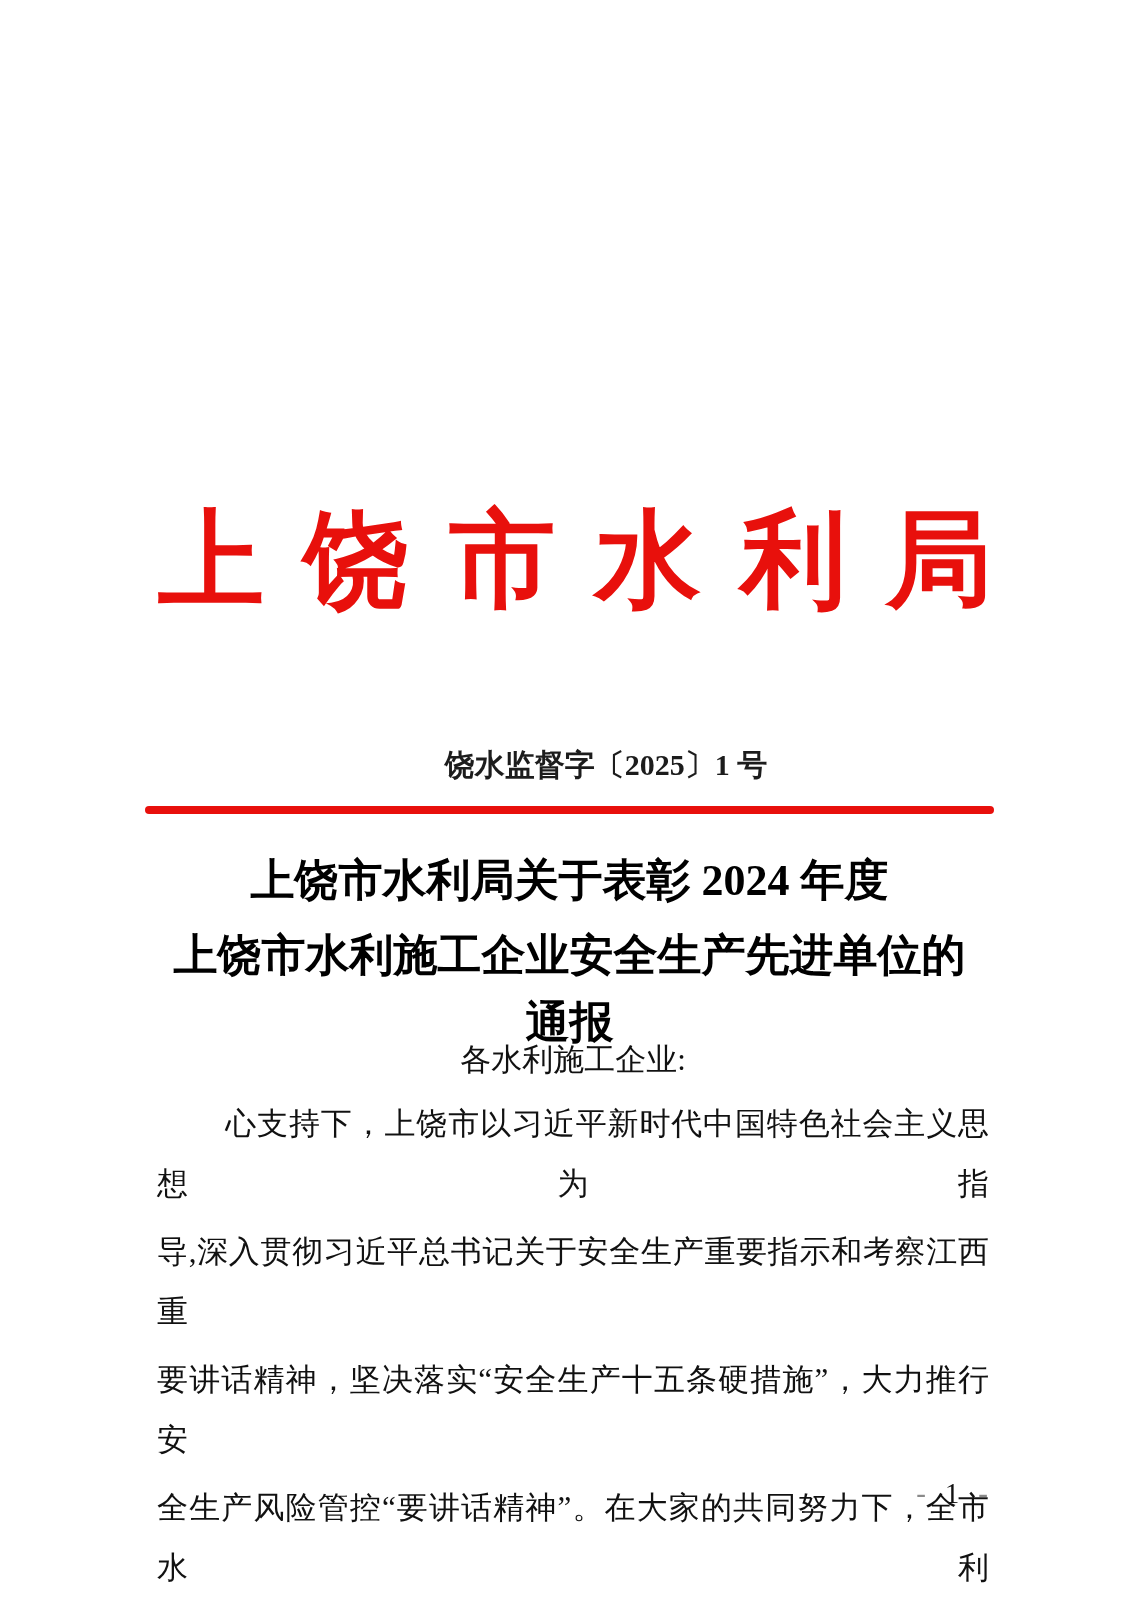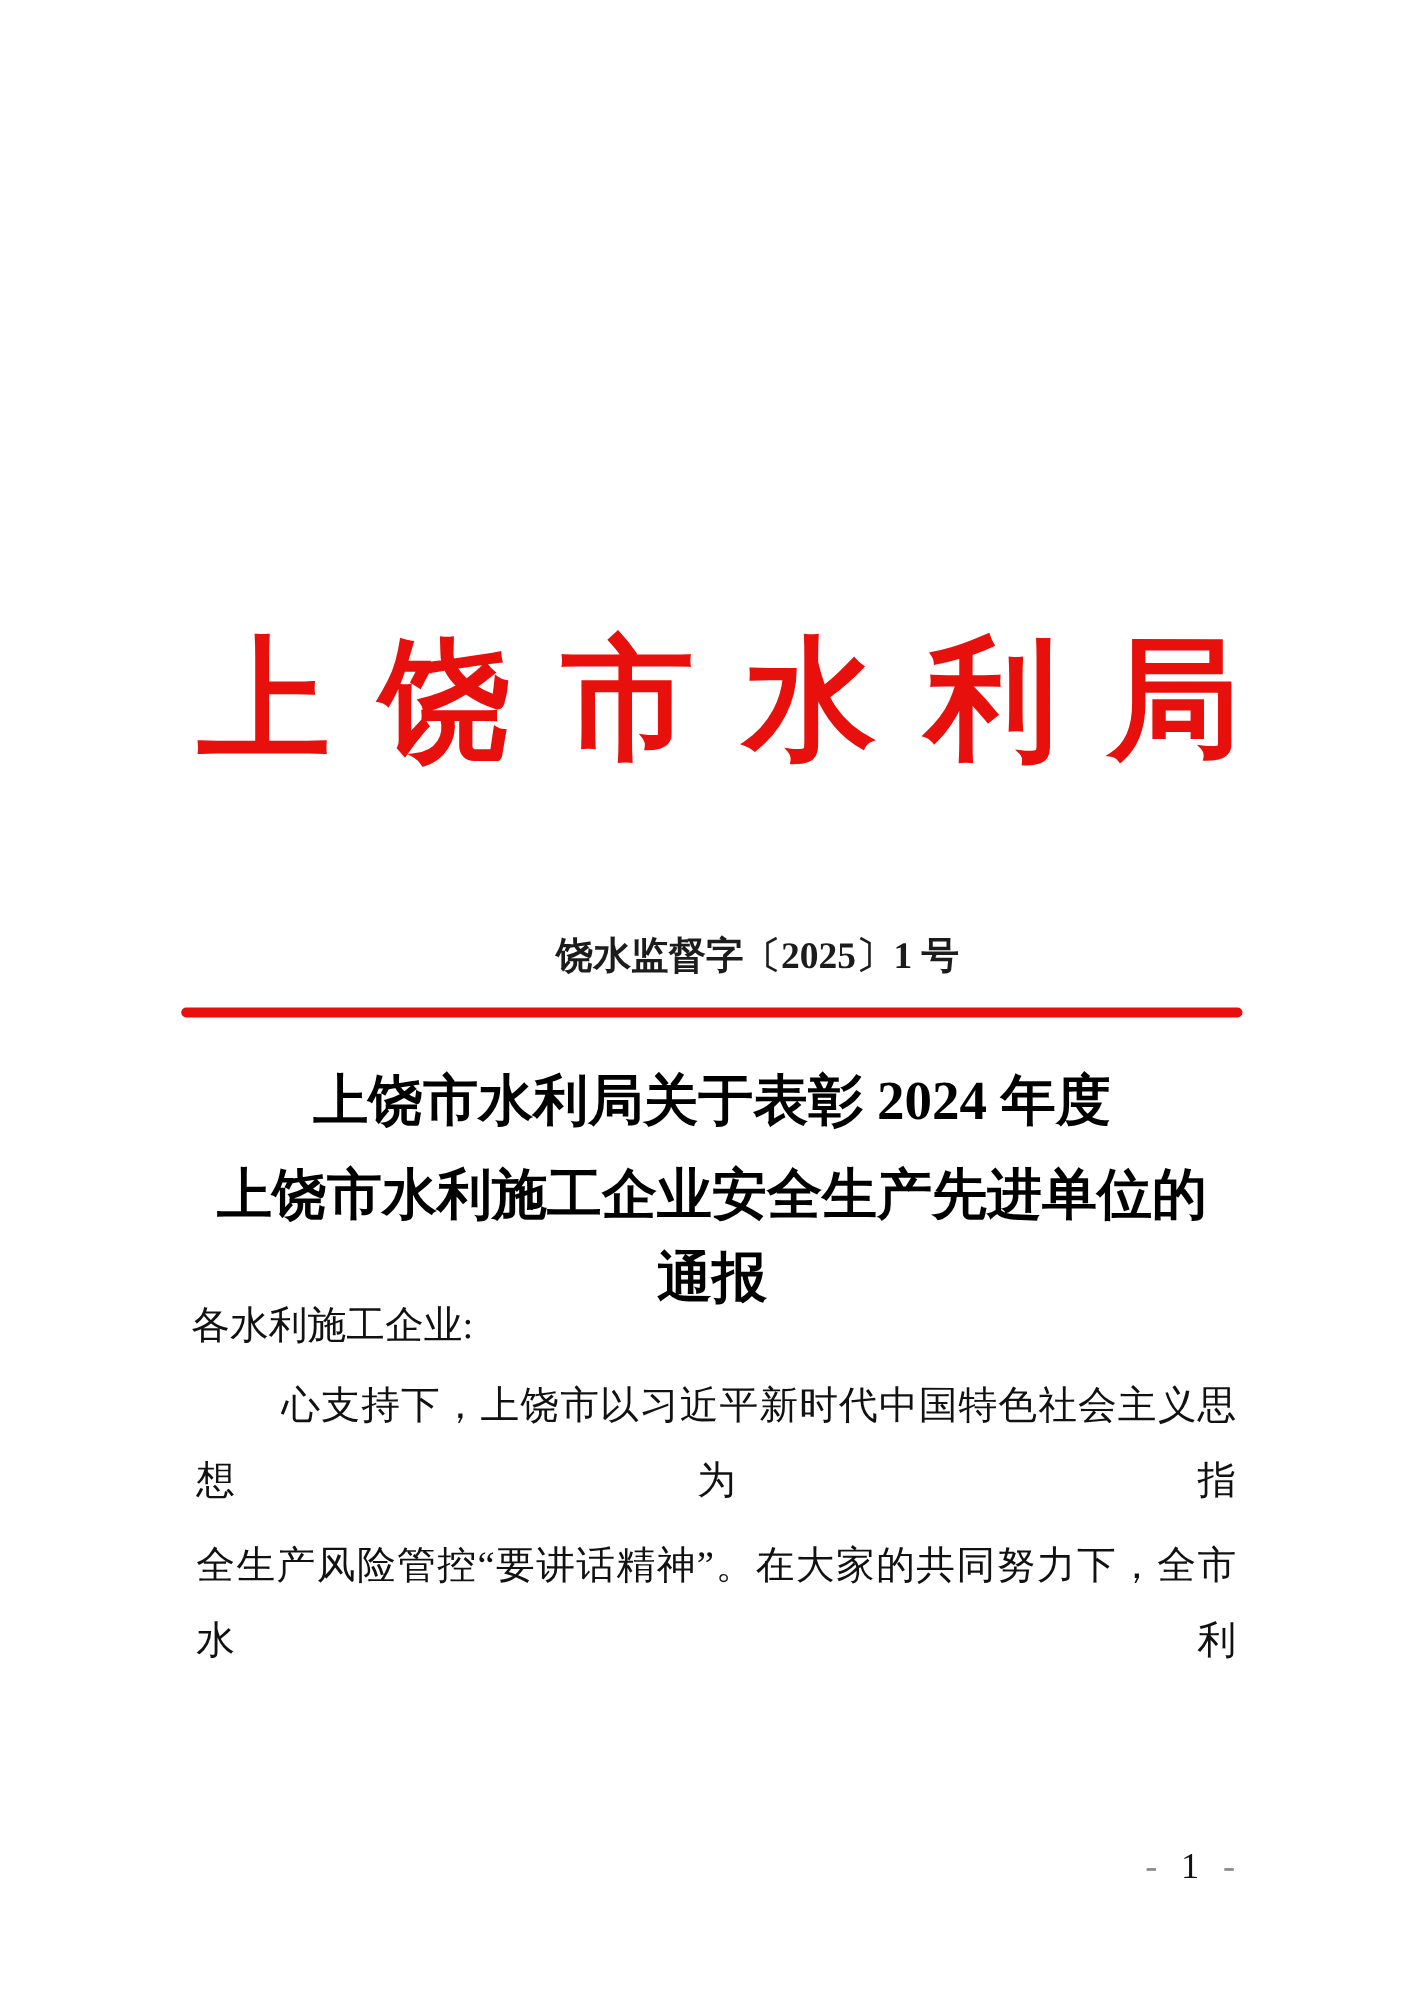--- a/index.html
+++ b/index.html
@@ -75,21 +75,21 @@
     letter-spacing: 0;
   }
   
   .salutation {
     position: absolute;
     top: 1022px;
     left: 145px;
     width: 848px;
     font-size: 31px;
     line-height: 60px;
-    text-align: left;
+    text-align: center;
     color: var(--ink);
   }
   .paragraph {
     position: absolute;
     top: 1082px;
     left: 145px;
     width: 848px;
     font-size: 31px;
     line-height: 60px;
     color: var(--ink);
@@ -131,20 +131,22 @@
 
   <div class="doc-title">
     <div class="title-line">上饶市水利局关于表彰 2024 年度</div>
     <div class="title-line">上饶市水利施工企业安全生产先进单位的通报</div>
   </div>
 
   <div class="salutation">各水利施工企业:</div>
 
   <div class="paragraph">
       <div class="body-line">心支持下，上饶市以习近平新时代中国特色社会主义思想为指</div>
+      <div class="body-line">导,深入贯彻习近平总书记关于安全生产重要指示和考察江西重</div>
+      <div class="body-line">要讲话精神，坚决落实“安全生产十五条硬措施”，大力推行安</div>
       <div class="body-line">全生产风险管控“要讲话精神”。在大家的共同努力下，全市水利</div>
     </div>
 
   <div class="page-number">
     <span class="pn-dash">-</span><span class="pn-num">1</span><span class="pn-dash">-</span>
   </div>
 
 </div>
 
 </body></html>

